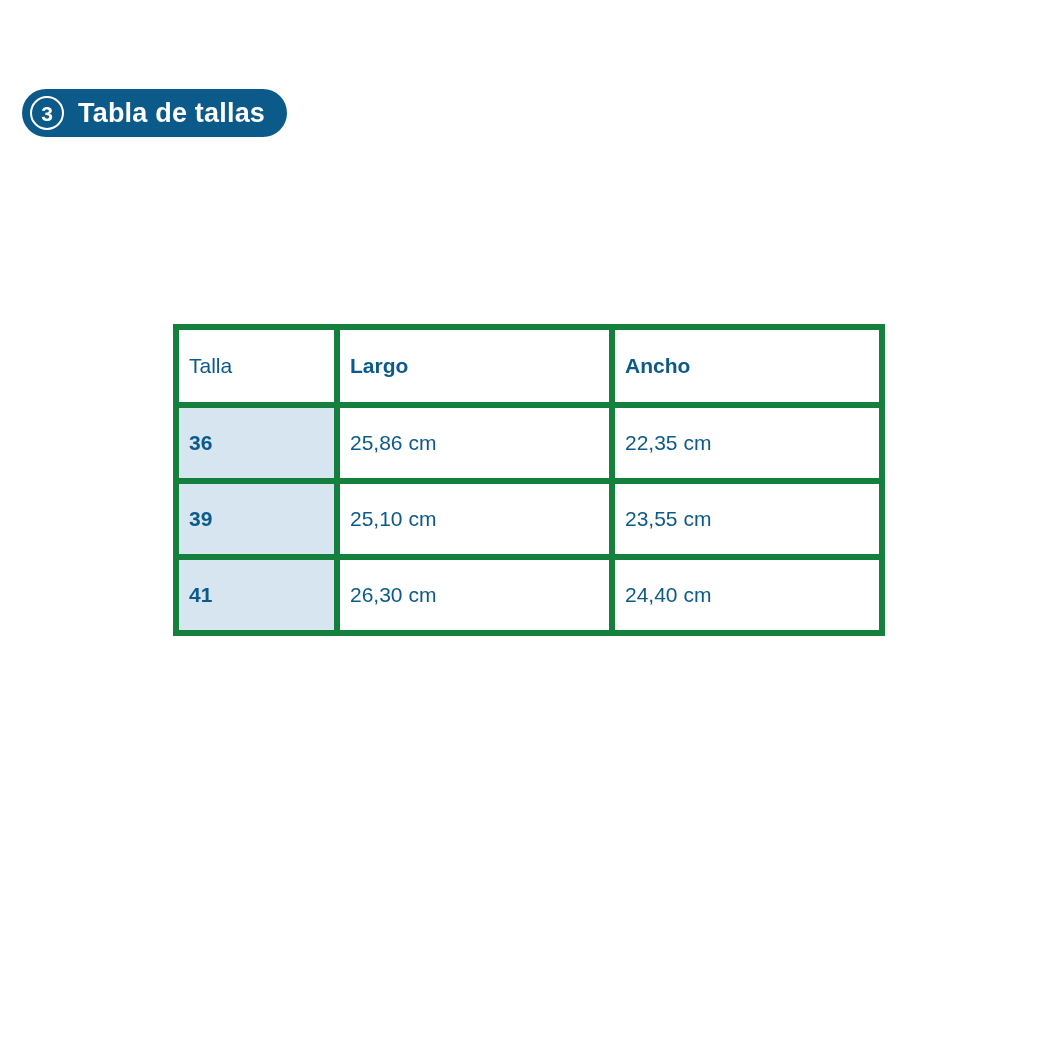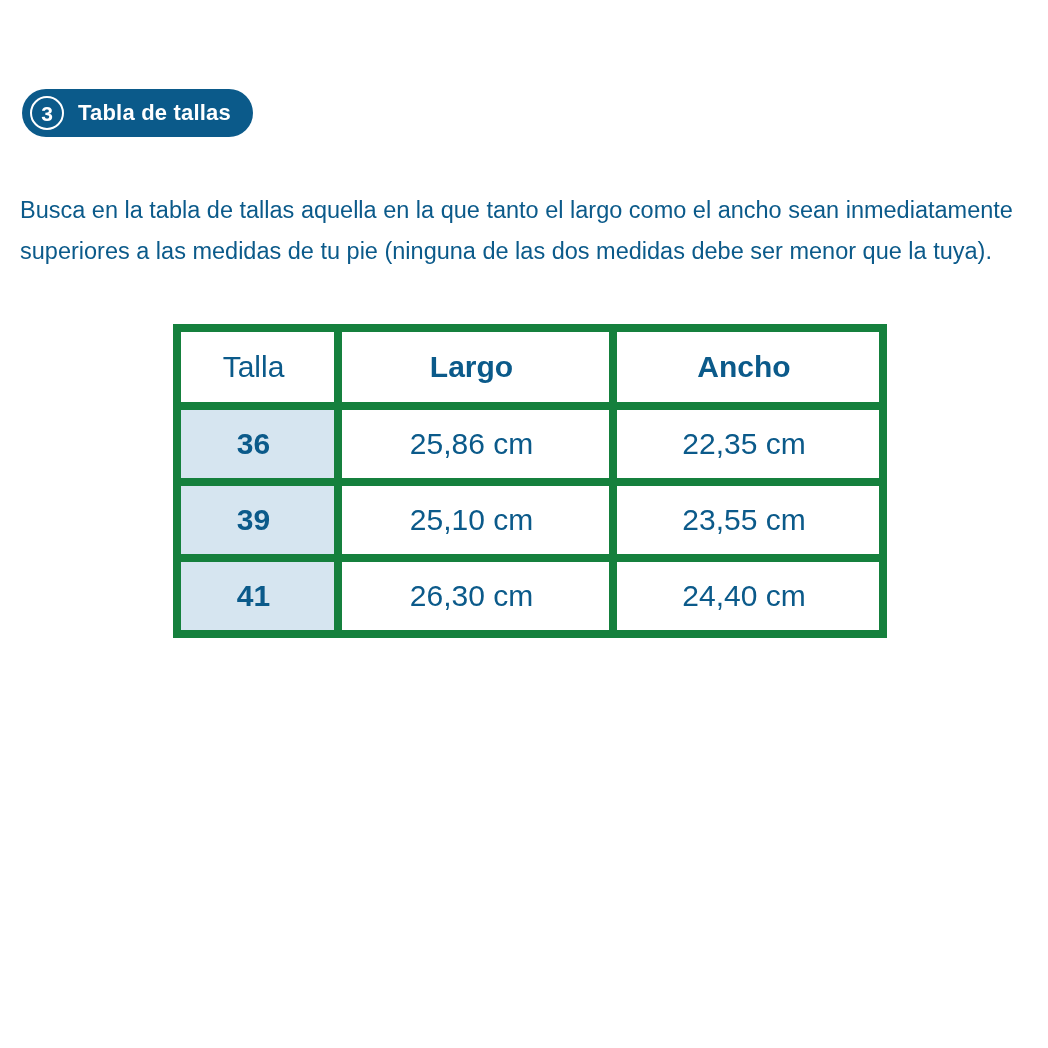--- a/index.html
+++ b/index.html
@@ -39,21 +39,21 @@
     color: #ffffff;
     font-size: 21px;
     font-weight: bold;
     display: flex;
     align-items: center;
     justify-content: center;
     line-height: 1;
   }
   .step-title {
     color: #ffffff;
-    font-size: 22px;
+    font-size: 27px;
     font-weight: bold;
     margin-left: 14px;
     letter-spacing: 0.2px;
   }
 
   
   .intro {
     position: absolute;
     left: 20px;
     top: 166px;
@@ -73,26 +73,26 @@
   table.sizes {
     border-collapse: collapse;
     width: 706px;
     table-layout: fixed;
   }
   table.sizes col.c-talla { width: 161px; }
   table.sizes col.c-largo { width: 275px; }
   table.sizes col.c-ancho { width: 270px; }
 
   table.sizes th, table.sizes td {
-    border: 8px solid #15803d;
+    border: 6px solid #15803d;
     color: #0b5a8a;
-    text-align: center;
+    text-align: left;
     padding: 0 18px 0 10px;
     height: 76px;
-    font-size: 30px;
+    font-size: 21px;
     vertical-align: middle;
   }
   table.sizes thead th {
     height: 78px;
     background: #ffffff;
   }
   th.h-talla { font-weight: normal; }
   th.h-largo, th.h-ancho { font-weight: bold; }
 
   td.size-cell {
@@ -107,21 +107,20 @@
 </head>
 <body>
 
 <div class="page">
 
   <div class="step-header">
     <div class="step-number">3</div>
     <div class="step-title">Tabla de tallas</div>
   </div>
 
-  <p class="intro">Busca en la tabla de tallas aquella en la que tanto el largo como el ancho sean inmediatamente superiores a las medidas de tu pie (ninguna de las dos medidas debe ser menor que la tuya).</p>
 
   <div class="table-wrap">
     <table class="sizes">
       <colgroup>
         <col class="c-talla">
         <col class="c-largo">
         <col class="c-ancho">
       </colgroup>
       <thead>
         <tr>

